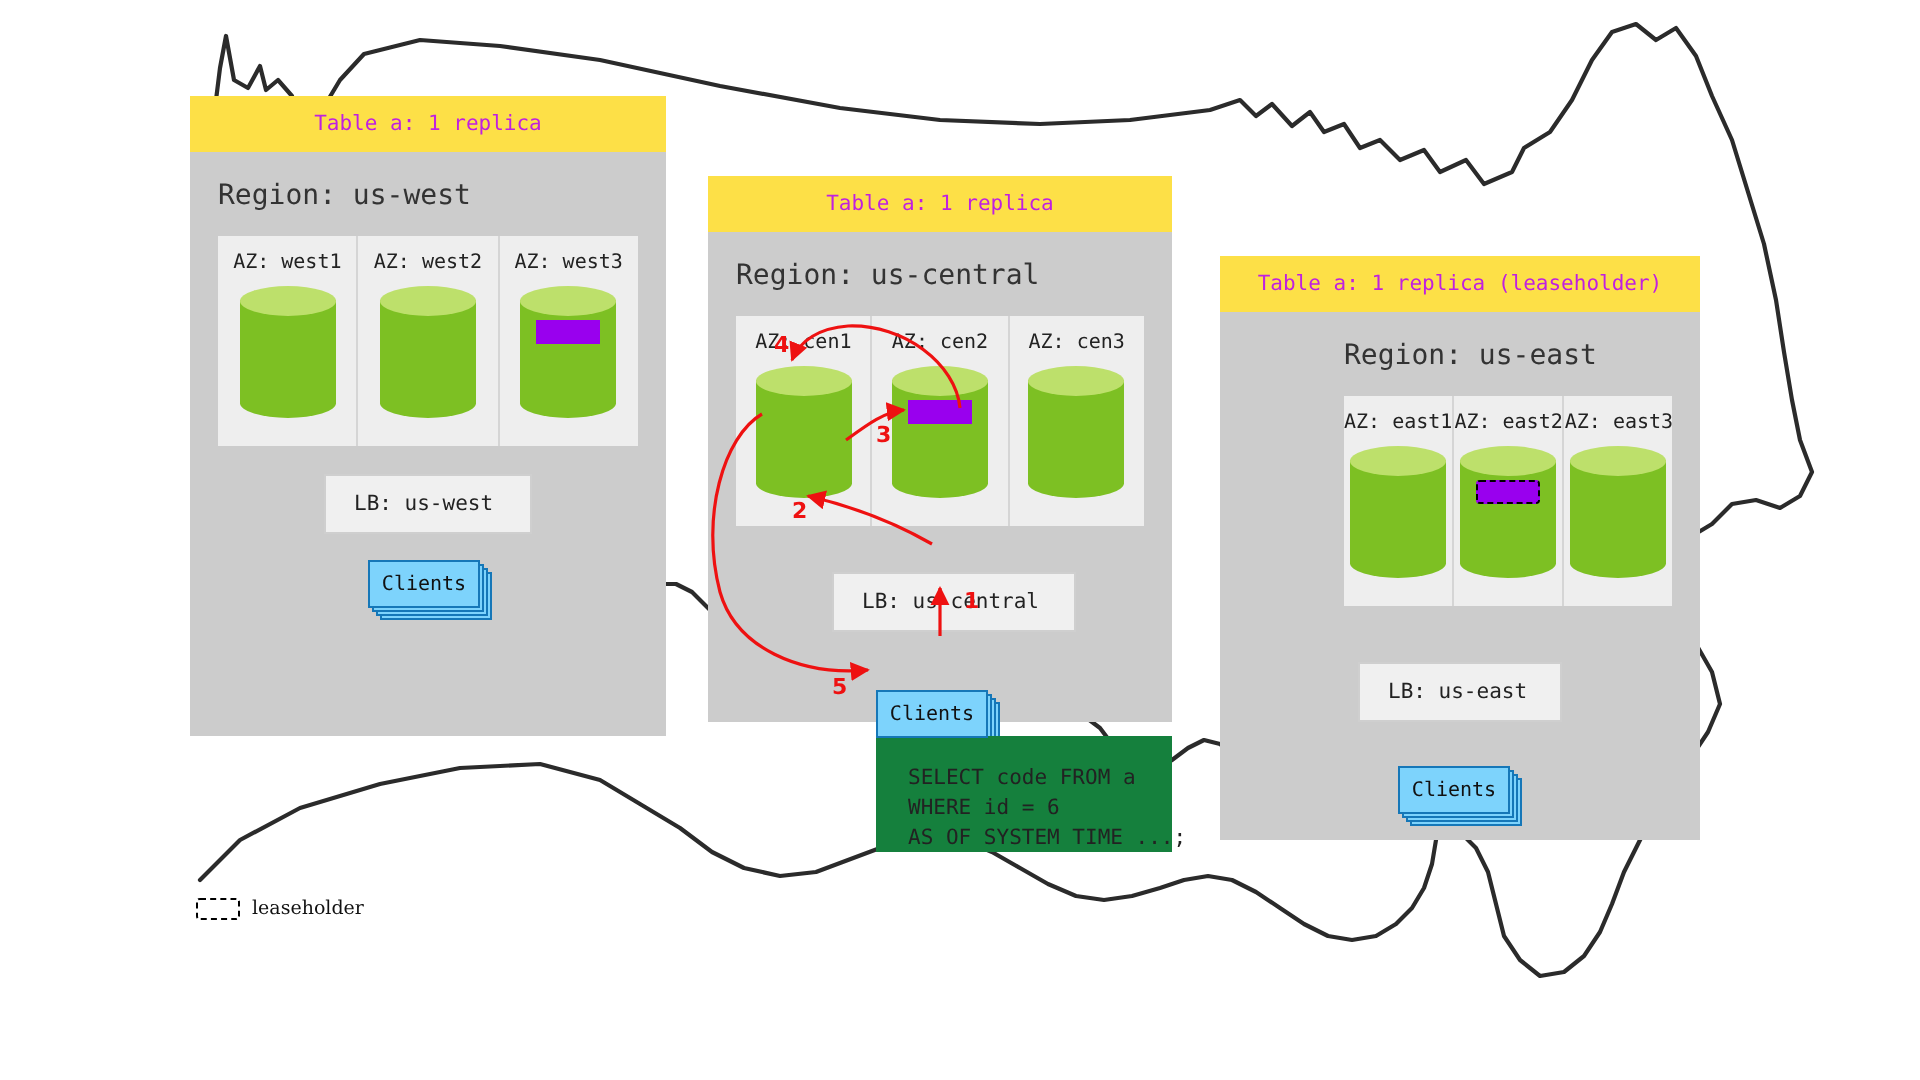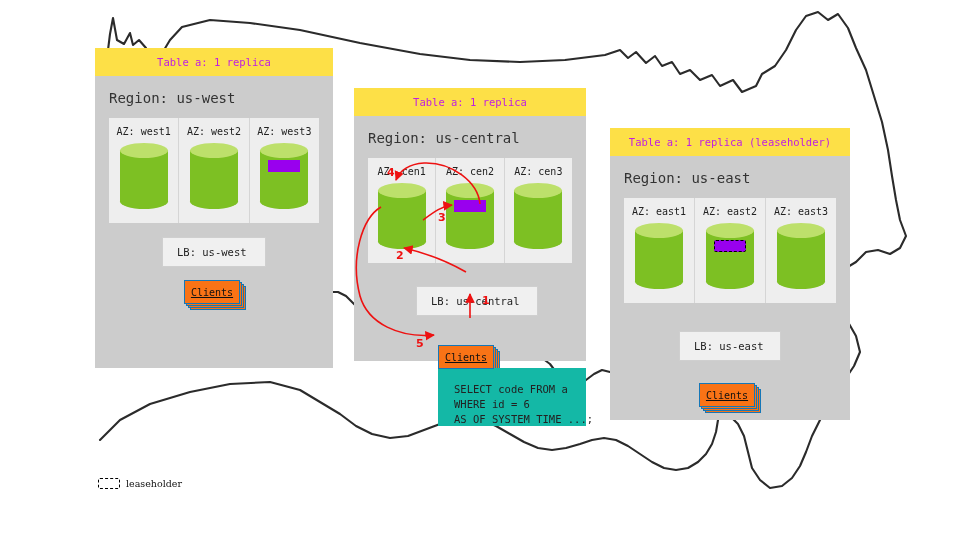--- a/index.html
+++ b/index.html
@@ -124,55 +124,53 @@
   
   .clients {
     position: absolute;
     width: 60px;
     height: 26px;
   }
   .clients .sheet {
     position: absolute;
     width: 56px;
     height: 24px;
-    background: #f97316;
+    background: #7dd3fc;
     border: 1px solid #1577b8;
     box-sizing: border-box;
-    text-decoration: underline;
   }
   .clients .s3 { left: 6px; top: 6px; }
   .clients .s2 { left: 4px; top: 4px; }
   .clients .s1 { left: 2px; top: 2px; }
   .clients .s0 {
     left: 0; top: 0;
     display: flex; align-items: center; justify-content: center;
     color: #111111;
     font-size: 10px;
     z-index: 4;
   }
 
   
   .sql-box {
     position: absolute;
-    background: #14b8a6;
+    background: #15803d;
     font-size: 10.5px;
     color: #222222;
     line-height: 15px;
     padding: 14px 16px;
     white-space: pre;
     box-sizing: border-box;
   }
 
   
   .legend {
     position: absolute;
     display: flex;
     align-items: flex-end;
     gap: 6px;
-    margin-top: 29px;
   }
   .legend .swatch {
     width: 22px; height: 11px;
     border: 1.5px dashed #000000;
     box-sizing: border-box;
     background: #ffffff;
     border-radius: 2px;
   }
   .legend .lbl {
     font-size: 9.5px;
@@ -313,21 +311,21 @@
       </div>
     </div>
   </div>
 
   <div class="sql-box" style="left:438px; top:368px; width:148px; height:58px;">SELECT code FROM a
 WHERE id = 6
 AS OF SYSTEM TIME ...;</div>
 
   <div class="region-panel" style="left:610px; top:128px; width:240px;">
     <div class="panel-header">Table a: 1 replica (leaseholder)</div>
-    <div class="panel-body" style="height:264px;">
+    <div class="panel-body" style="height:264px;padding-left:48px;">
       <div class="region-title">Region: us-east</div>
       <div class="az-row">
         <div class="az-cell">
           <div class="az-label">AZ: east1</div>
           <div class="cyl">
             <div class="bot"></div>
             <div class="body"></div>
             <div class="top"></div>
           </div>
         </div>

